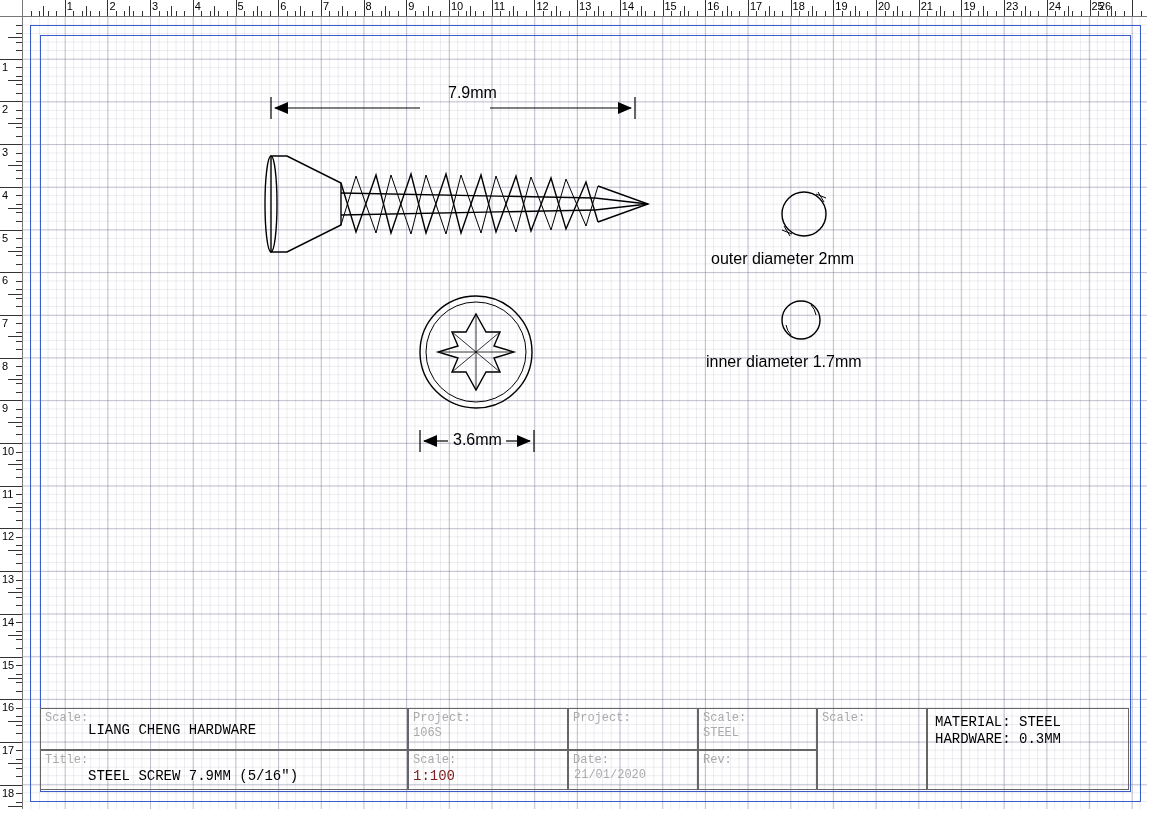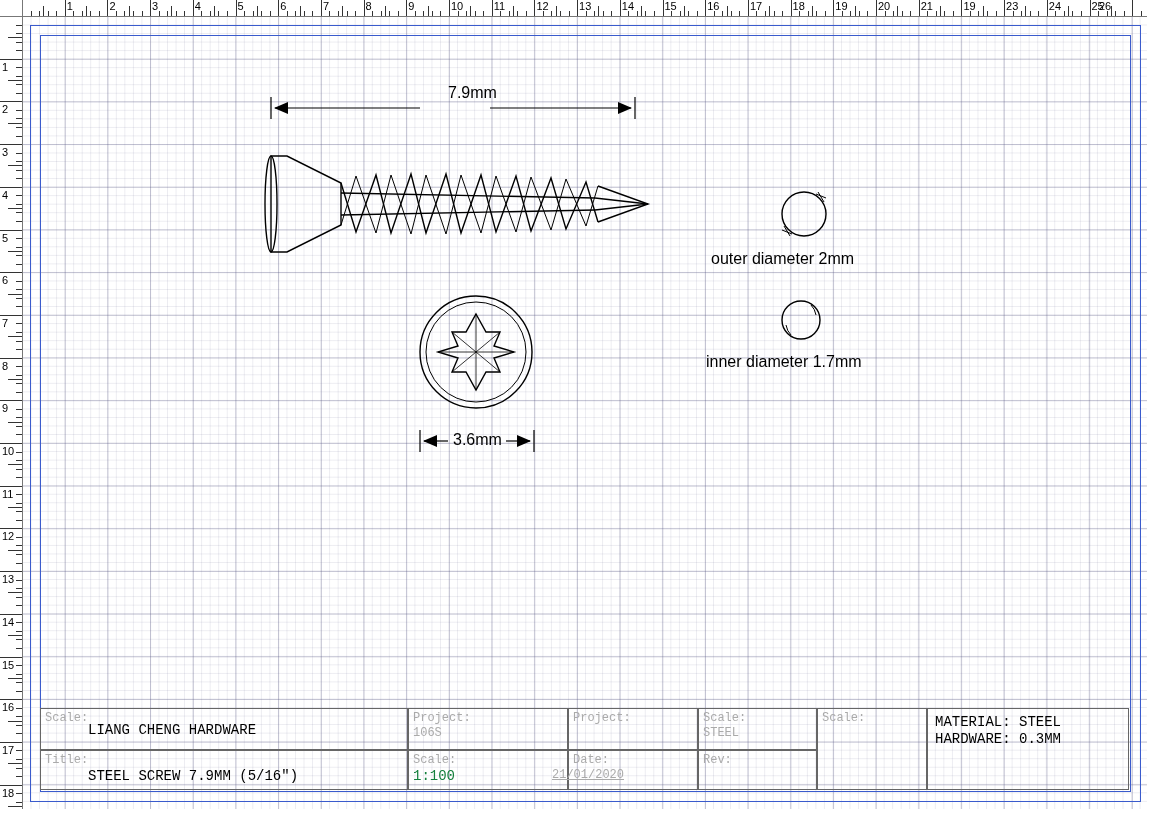--- a/index.html
+++ b/index.html
@@ -565,20 +565,20 @@
 
   <div class="tlabel" style="left:822px; top:711px;">Scale:</div>
 
   <div class="tvalue" style="left:935px; top:714px;">MATERIAL: STEEL</div>
   <div class="tvalue" style="left:935px; top:731px;">HARDWARE: 0.3MM</div>
 
   <div class="tlabel" style="left:45px; top:753px;">Title:</div>
   <div class="tvalue" style="left:88px; top:768px;">STEEL SCREW 7.9MM (5/16")</div>
 
   <div class="tlabel" style="left:413px; top:753px;">Scale:</div>
-  <div class="tvalue" style="left:413px; top:768px; color:#15803d;">1:100</div>
+  <div class="tvalue" style="left:413px; top:768px; color:#7f1d1d;">1:100</div>
 
   <div class="tlabel" style="left:573px; top:753px;">Date:</div>
-  <div class="tvalue-grey" style="left:552px; top:768px;text-decoration:underline;">21/01/2020</div>
+  <div class="tvalue-grey" style="left:574px; top:768px;">21/01/2020</div>
 
   <div class="tlabel" style="left:703px; top:753px;">Rev:</div>
 
 </div>
 
 </body></html>

